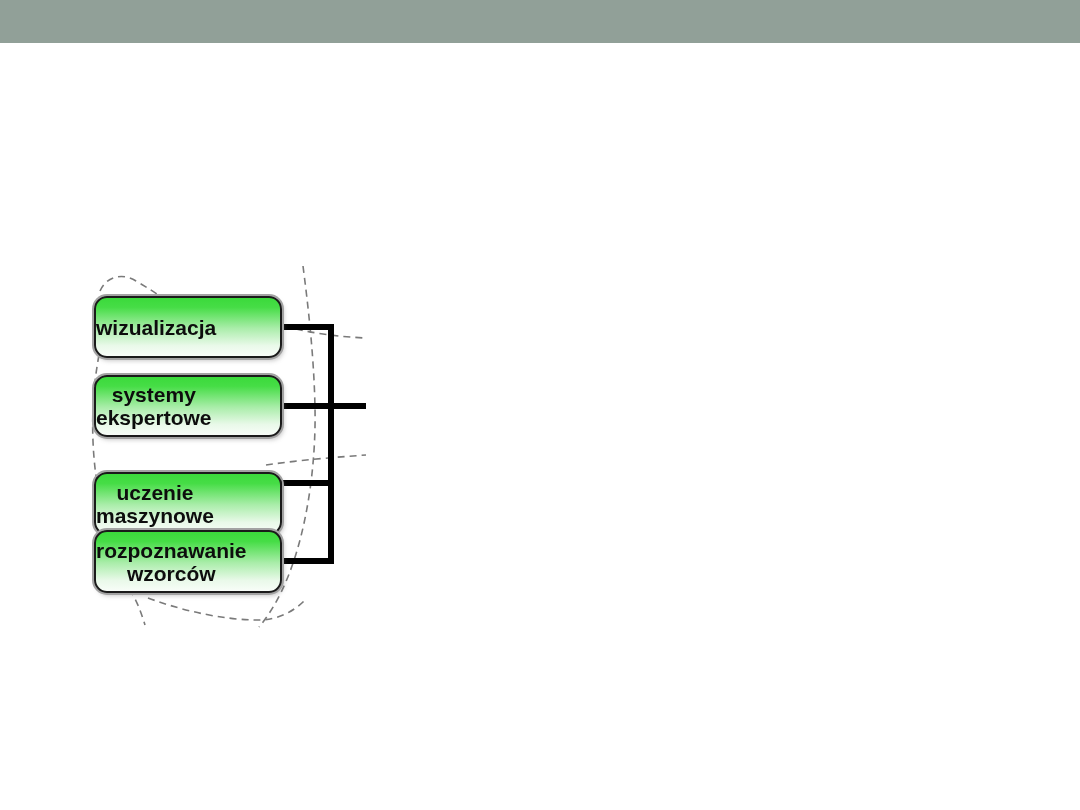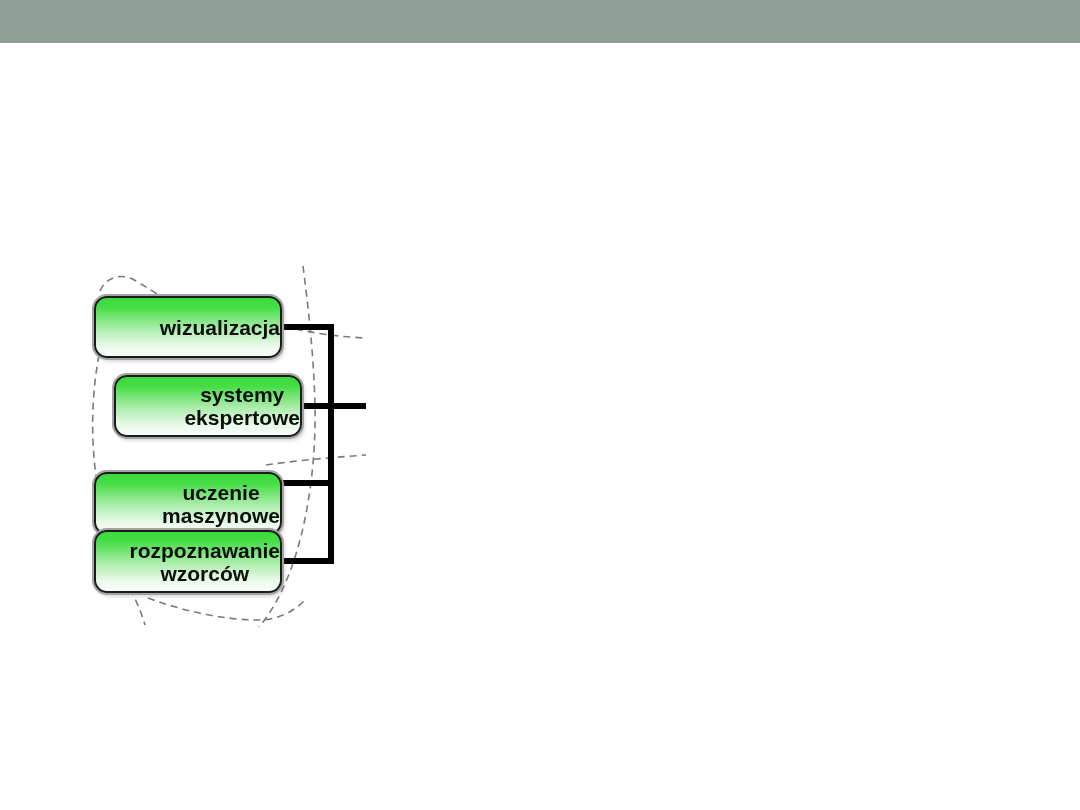--- a/index.html
+++ b/index.html
@@ -41,35 +41,35 @@
     border-radius: 13px;
     background: linear-gradient(180deg,
       #3bda3b 0%,
       #46dd46 16%,
       #a9eda9 52%,
       #e9f9e9 82%,
       #f8fdf8 100%);
     box-shadow: 0 0 0 2px #a3a3a3, 2px 3px 4px rgba(110,110,110,0.35);
     display: flex;
     align-items: center;
-    justify-content: flex-end;
+    justify-content: flex-start;
     z-index: 2;
   }
   .node-label {
     font-size: 21px;
     line-height: 23px;
     font-weight: bold;
     color: #0d0d0d;
     text-align: center;
     white-space: pre-line;
   }
   .node1 { top: 296px; height: 62px; }
-  .node2 { top: 375px; height: 62px; margin-left: 20px; }
+  .node2 { top: 375px; height: 62px; }
   .node3 { top: 472px; height: 63px; }
-  .node4 { top: 530px; height: 63px; padding-left: 46px; }
+  .node4 { top: 530px; height: 63px; }
 </style>
 </head>
 <body>
 
 <div class="slide">
 
   <div class="topbar"></div>
 
   <svg class="diagram-svg" viewBox="0 0 1080 810" xmlns="http://www.w3.org/2000/svg">
 

